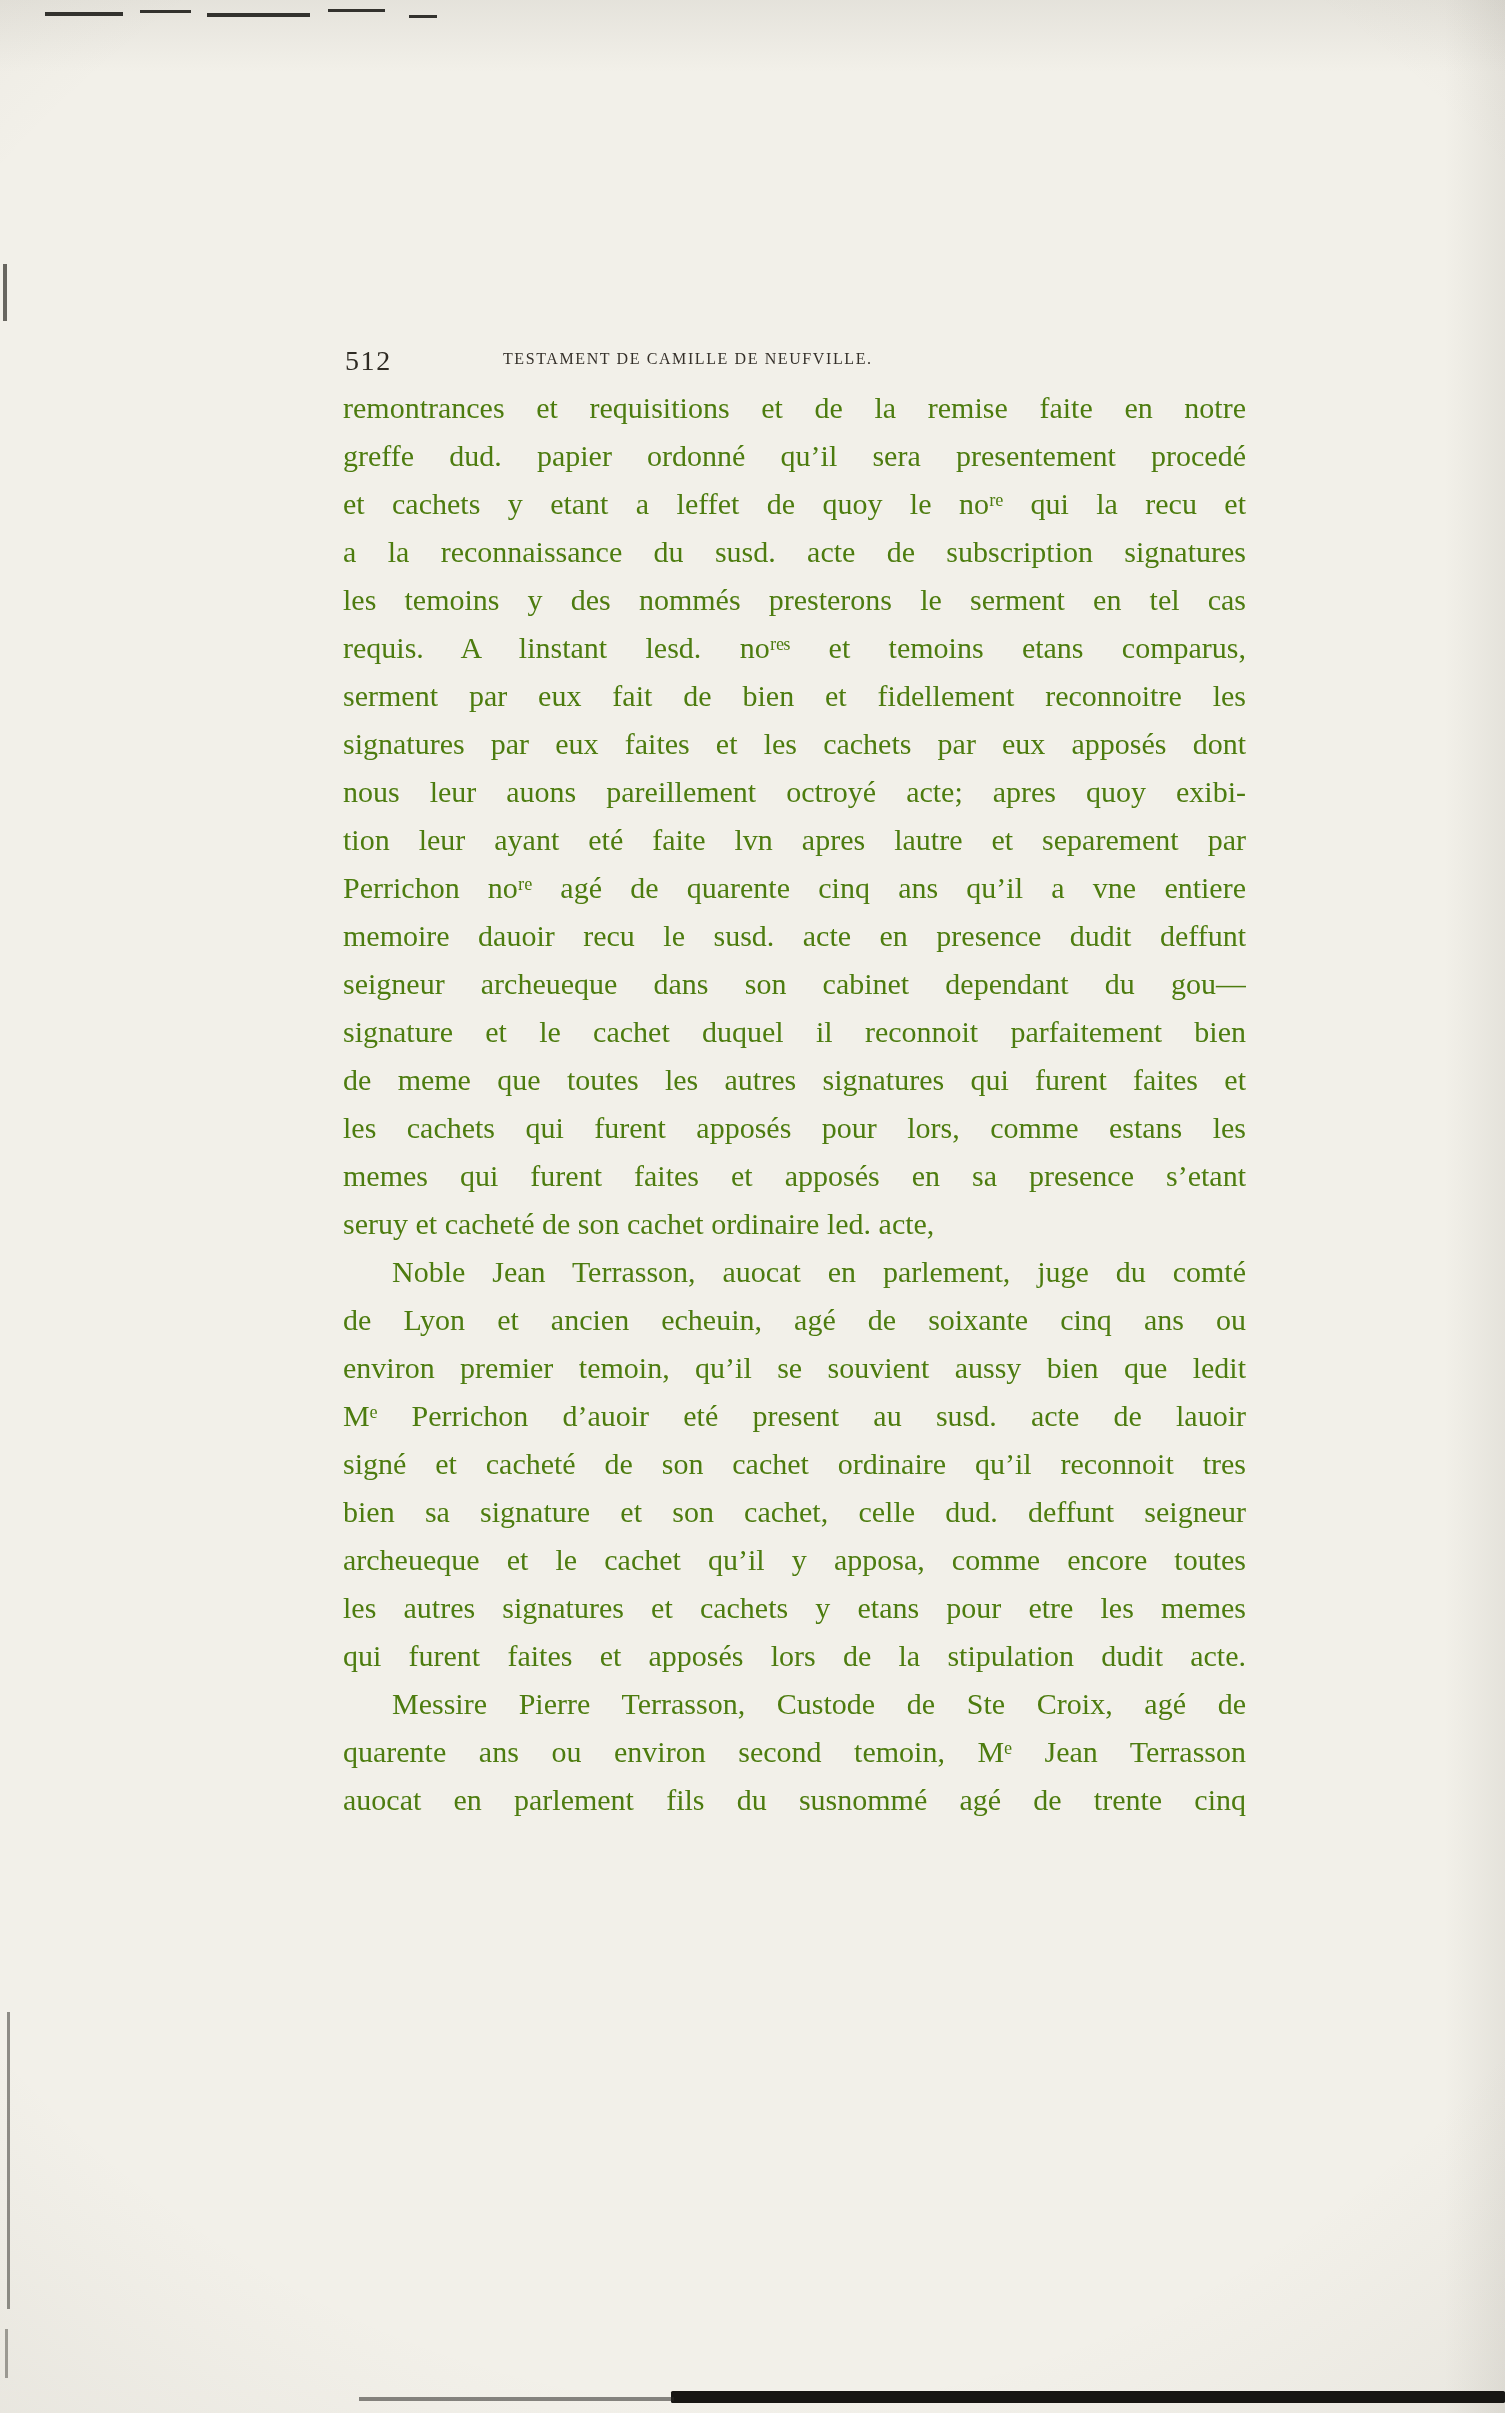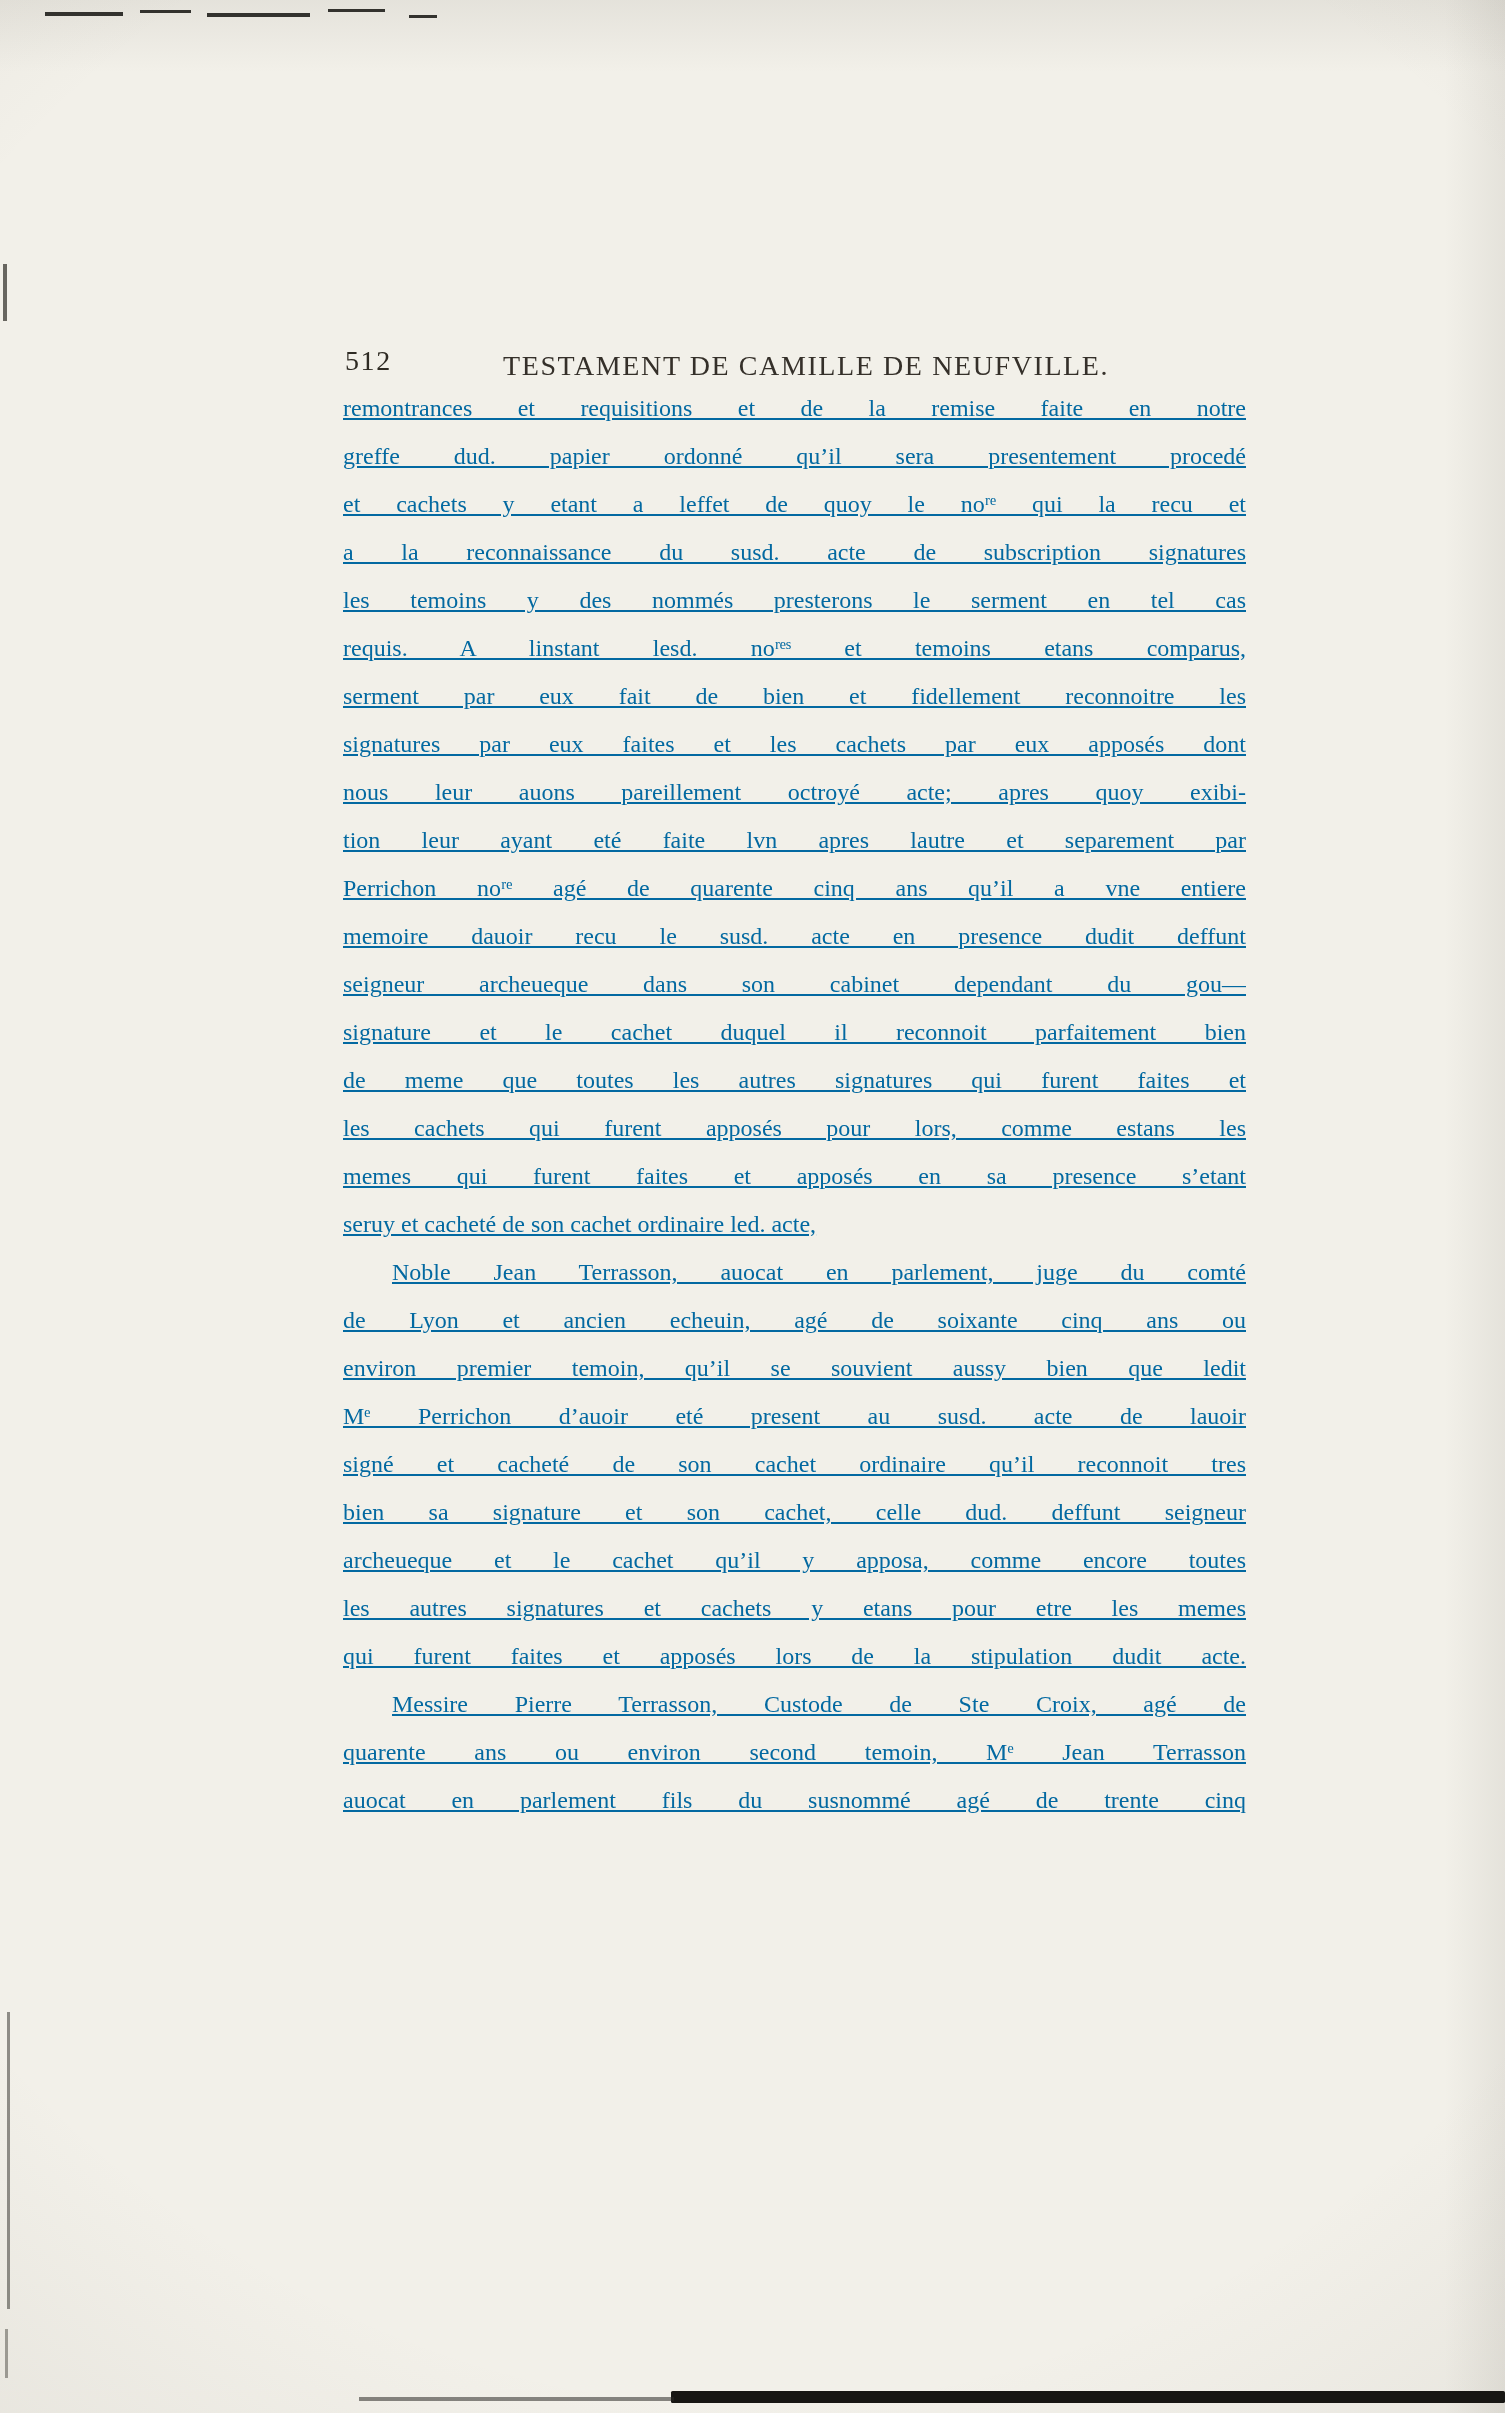--- a/index.html
+++ b/index.html
@@ -20,25 +20,25 @@
       radial-gradient(125% 92% at 50% 46%, rgba(0,0,0,0) 58%, rgba(95,90,78,0.20) 100%),
       linear-gradient(180deg, rgba(110,105,95,0.10) 0%, rgba(0,0,0,0) 3%),
       linear-gradient(270deg, rgba(110,105,95,0.10) 0%, rgba(0,0,0,0) 4%);
   }
   .pagenum {
     position: absolute; left: 345px; top: 345px;
     font-size: 28px; letter-spacing: 1.6px; color: #2f2b24;
   }
   .running-title {
     position: absolute; left: 503px; top: 350px;
-    font-size: 28px; letter-spacing: 1.6px; color: #35302a;
+    font-size: 16px; letter-spacing: 1.6px; color: #35302a;
   }
   .text-block {
     position: absolute; left: 343px; top: 384px; width: 903px;
-    font-size: 24px; line-height: 48px; color: #0369a1; text-decoration: underline;
+    font-size: 30px; line-height: 48px; color: #4d7c0f;
   }
   .line {
     height: 48px; overflow: hidden;
     text-align: justify;
     text-align-last: justify;
   }
   .line.short { text-align-last: left; }
   .line.indent { text-indent: 49px; }
   
   .artifact { position: absolute; background: #33322e; }

